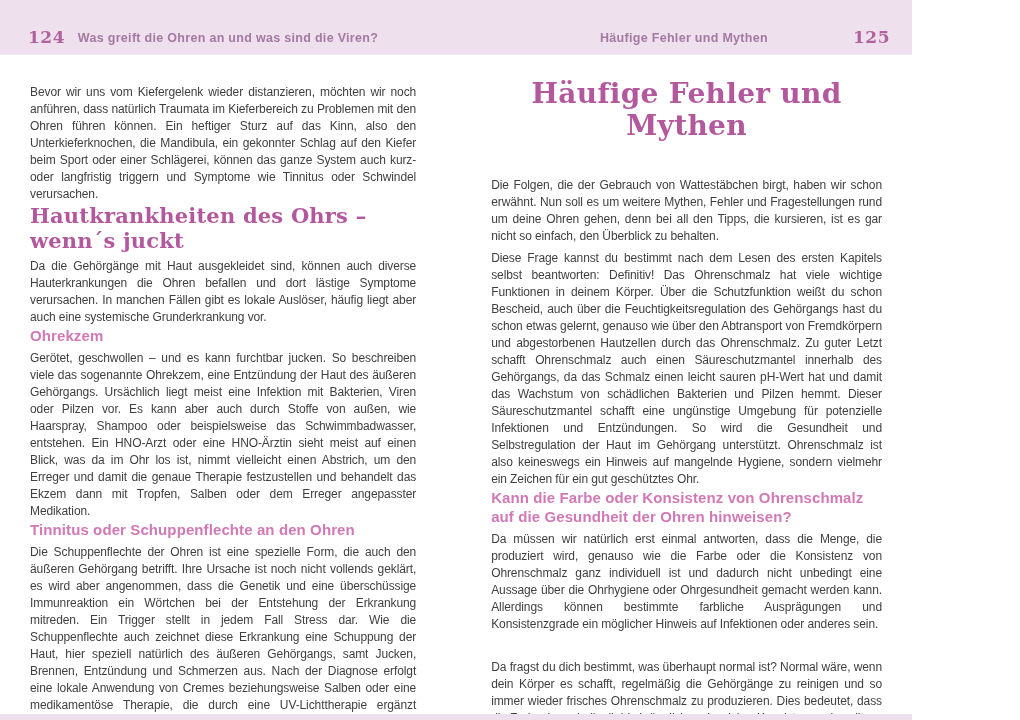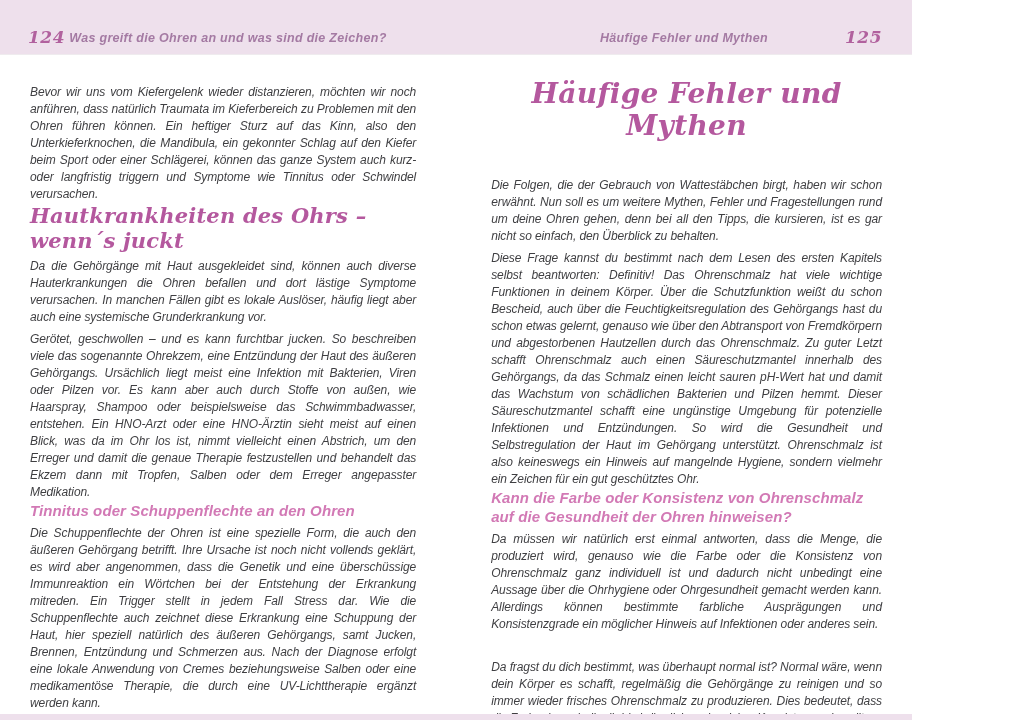--- a/index.html
+++ b/index.html
@@ -9,21 +9,20 @@
     height: 720px;
     background: #ffffff;
     overflow: hidden;
     font-family: "Liberation Sans", sans-serif;
   }
   .spread {
     position: relative;
     width: 912px;
     height: 720px;
     background: #ffffff;
-    font-style: italic;
   }
   
   .topbar {
     height: 54px;
     background: var(--bar-bg, #eee0ec);
     display: flex;
     box-shadow: 0 1px 0 rgba(120, 90, 115, 0.12);
   }
   .topbar .half {
     flex: 1;
@@ -36,21 +35,21 @@
   .page-num {
     position: absolute;
     bottom: 7px;
     font-family: "DejaVu Serif", serif;
     font-weight: 700;
     font-size: 17px;
     letter-spacing: 0.5px;
     color: var(--page-num, #b1619e);
   }
   .page-num.pn-left  { left: 28px; }
-  .page-num.pn-right { right: 30px; }
+  .page-num.pn-right { right: 22px; }
   .running-head {
     font-size: 12.5px;
     font-weight: 600;
     letter-spacing: 0.3px;
     color: var(--running-head, #a47aa3);
   }
   
   .pages {
     display: flex;
     padding: 0 30px;
@@ -115,36 +114,37 @@
   }
 </style>
 </head>
 <body>
 
 <div class="spread">
 
   <header class="topbar">
     <div class="half">
       <span class="page-num pn-left">124</span>
-      <span class="running-head">Was greift die Ohren an und was sind die Zeichen?</span>
+      <span class="running-head">Was greift die Ohren an und was sind die Viren?</span>
     </div>
     <div class="half">
       <span class="running-head">Häufige Fehler und Mythen</span>
       <span class="page-num pn-right">125</span>
     </div>
   </header>
 
   <main class="pages">
 
     <section class="page pg-left">
       <p class="body-par mt-intro">Bevor wir uns vom Kiefergelenk wieder distanzieren, möchten wir noch anführen, dass natürlich Traumata im Kieferbereich zu Problemen mit den Ohren führen können. Ein heftiger Sturz auf das Kinn, also den Unterkieferknochen, die Mandibula, ein gekonnter Schlag auf den Kiefer beim Sport oder einer Schlägerei, können das ganze System auch kurz- oder langfristig triggern und Symptome wie Tinnitus oder Schwindel verursachen.</p>
 
       <h2 class="display-head mt-h2">Hautkrankheiten des Ohrs – wenn´s juckt</h2>
       <p class="body-par mt-afterh">Da die Gehörgänge mit Haut ausgekleidet sind, können auch diverse Hauterkrankungen die Ohren befallen und dort lästige Symptome verursachen. In manchen Fällen gibt es lokale Auslöser, häufig liegt aber auch eine systemische Grunderkrankung vor.</p>
 
+      <h3 class="sub-head mt-h3">Ohrekzem</h3>
       <p class="body-par mt-afterh">Gerötet, geschwollen – und es kann furchtbar jucken. So beschreiben viele das sogenannte Ohrekzem, eine Entzündung der Haut des äußeren Gehörgangs. Ursächlich liegt meist eine Infektion mit Bakterien, Viren oder Pilzen vor. Es kann aber auch durch Stoffe von außen, wie Haarspray, Shampoo oder beispielsweise das Schwimmbadwasser, entstehen. Ein HNO-Arzt oder eine HNO-Ärztin sieht meist auf einen Blick, was da im Ohr los ist, nimmt vielleicht einen Abstrich, um den Erreger und damit die genaue Therapie festzustellen und behandelt das Ekzem dann mit Tropfen, Salben oder dem Erreger angepasster Medikation.</p>
 
       <h3 class="sub-head mt-h3">Tinnitus oder Schuppenflechte an den Ohren</h3>
       <p class="body-par mt-afterh">Die Schuppenflechte der Ohren ist eine spezielle Form, die auch den äußeren Gehörgang betrifft. Ihre Ursache ist noch nicht vollends geklärt, es wird aber angenommen, dass die Genetik und eine überschüssige Immunreaktion ein Wörtchen bei der Entstehung der Erkrankung mitreden. Ein Trigger stellt in jedem Fall Stress dar. Wie die Schuppenflechte auch zeichnet diese Erkrankung eine Schuppung der Haut, hier speziell natürlich des äußeren Gehörgangs, samt Jucken, Brennen, Entzündung und Schmerzen aus. Nach der Diagnose erfolgt eine lokale Anwendung von Cremes beziehungsweise Salben oder eine medikamentöse Therapie, die durch eine UV-Lichttherapie ergänzt werden kann.</p>
     </section>
 
     <section class="page pg-right">
       <h1 class="chapter-title">Häufige Fehler und Mythen</h1>
       <p class="body-par mt-title-p">Die Folgen, die der Gebrauch von Wattestäbchen birgt, haben wir schon erwähnt. Nun soll es um weitere Mythen, Fehler und Fragestellungen rund um deine Ohren gehen, denn bei all den Tipps, die kursieren, ist es gar nicht so einfach, den Überblick zu behalten.</p>
 

